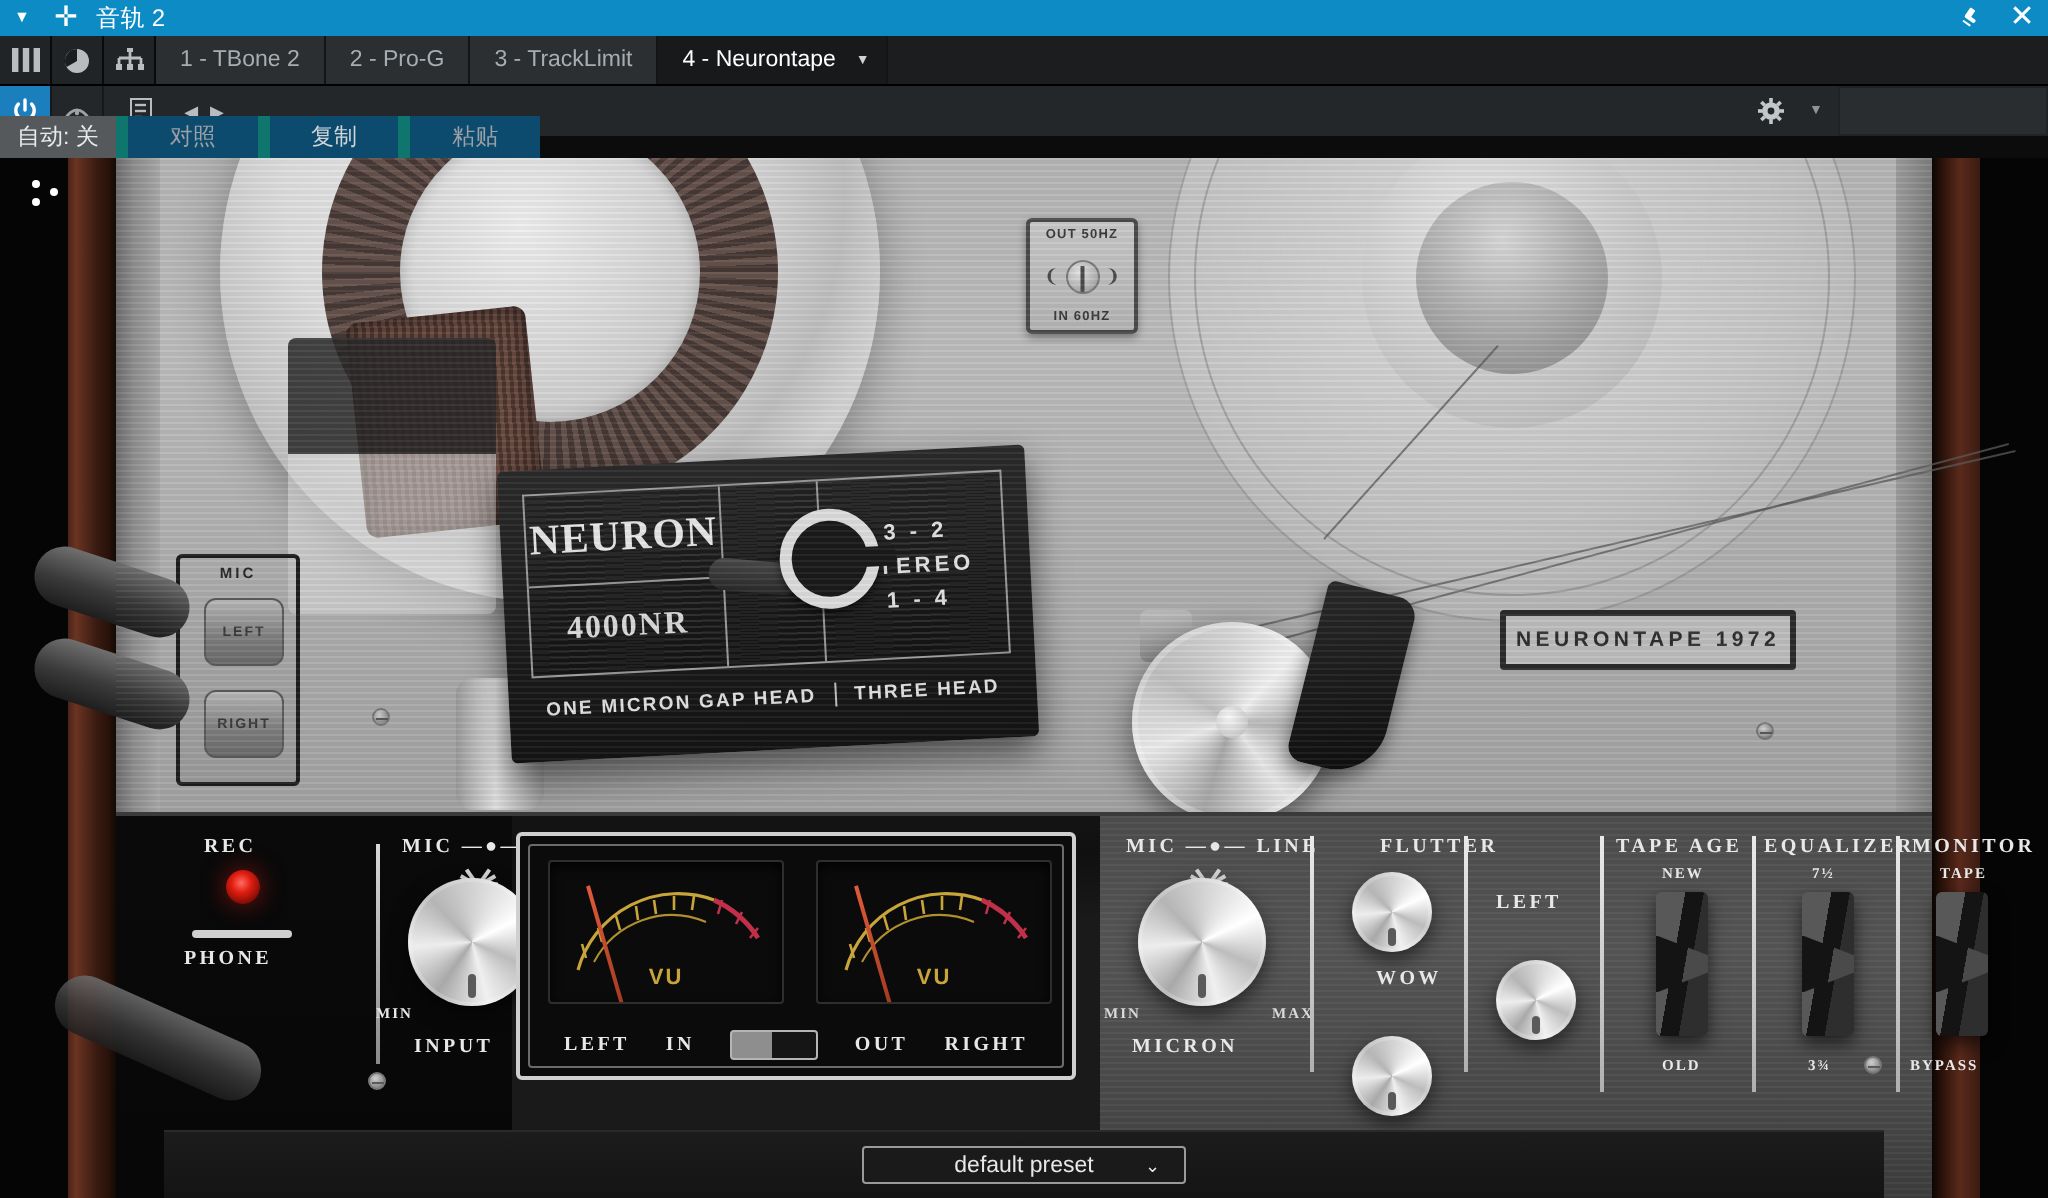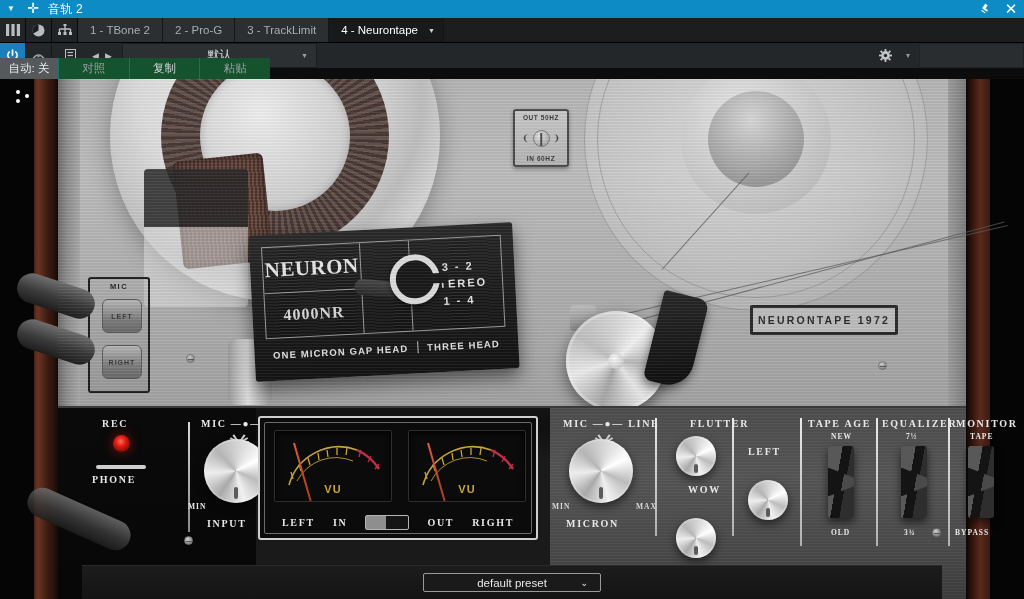--- a/index.html
+++ b/index.html
@@ -88,23 +88,23 @@
   
   .autorow {
     position: absolute; left: 0; top: 58px; width: 270px; height: 21px;
     display: flex; align-items: stretch; font-size: 11.5px;
   }
   .auto-lbl {
     width: 58px; background: #55595c; color: #e8ebed;
     display: flex; align-items: center; justify-content: center;
   }
   .auto-btn {
-    flex: 1; background: #14532d; color: #9ba0a4;
+    flex: 1; background: #0c4a6e; color: #9ba0a4;
     display: flex; align-items: center; justify-content: center;
-    border-left: 1px solid #0f766e;
+    border-left: 6px solid #0f766e;
   }
   .auto-btn.hl { color: #cfd4d7; }
 
   
   .plugin {
     position: absolute; left: 0; top: 79px; width: 1024px; height: 520px;
     background: #050505; overflow: hidden;
   }
   .cursor-dots { position: absolute; left: 14px; top: 8px; width: 18px; height: 18px; }
   .cursor-dots i {
@@ -425,21 +425,21 @@
   }
 
   
   .presetbar {
     position:absolute; left: 24px; bottom: 0; right: 24px; height: 34px;
     background: linear-gradient(180deg,#1c1c1c,#141414);
     display:flex; align-items:center; justify-content:center;
     border-top: 1px solid #2a2a2a;
   }
   .presetbox {
-    width: 178px; height: 19px; border:1px solid #9a9a9a; border-radius:2px;
+    width: 162px; height: 19px; border:1px solid #9a9a9a; border-radius:2px;
     background: #1a1a1a; position:relative;
     display:flex; align-items:center; justify-content:center;
     color:#e7e7e7; font-size: 11.5px;
   }
   .presetbox .chev { position:absolute; right: 12px; color:#ededed; font-size: 9px; }
 </style>
 </head>
 <body>
 
 <div id="app">
@@ -530,24 +530,20 @@
       <g stroke="#b9bdc0" stroke-width="1.2">
             <path d="M2.5 3.5 H8"></path>
             <path d="M2.5 6.5 H8"></path>
             <path d="M2.5 9.5 H6"></path>
           </g>
         </svg>
     </div>
     <div class="cb-arrows">
       <span>◀</span>
       <span>▶</span>
-    </div>
-    <div class="cb-preset">
-      <span>默认</span>
-      <span class="pcaret">▼</span>
     </div>
     <div class="filler"></div>
     <div class="cb-gear">
       <svg width="13" height="13" viewBox="0 0 13 13">
           <g fill="#c2c7ca">
         <circle cx="6.5" cy="6.5" r="4.4"></circle>
             <rect x="5.6" y="0" width="1.8" height="2.4"></rect>
         <rect x="5.6" y="10.6" width="1.8" height="2.4"></rect>
             <rect x="0" y="5.6" width="2.4" height="1.8"></rect>
         <rect x="10.6" y="5.6" width="2.4" height="1.8"></rect>

